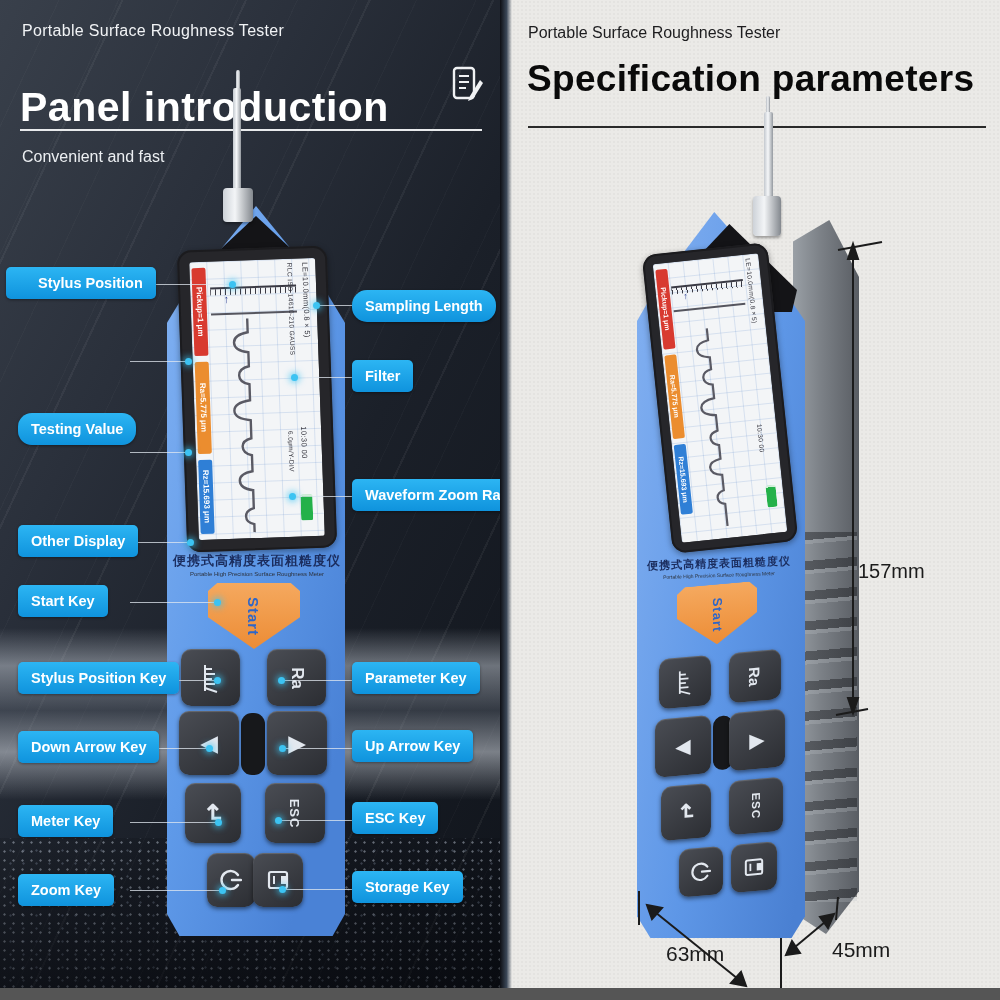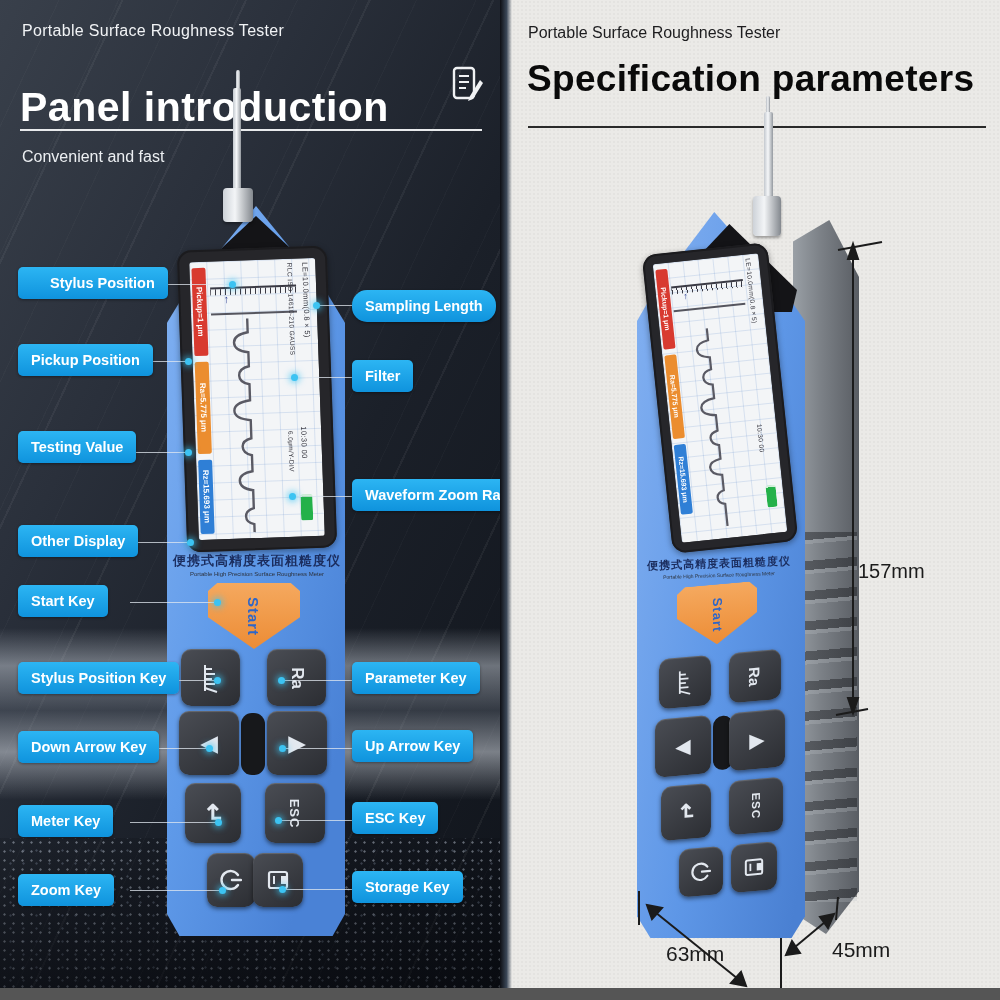--- a/index.html
+++ b/index.html
@@ -233,23 +233,22 @@
     <div class="cdot" style="left:215px;top:819px;"></div>
     <div class="cdot" style="left:219px;top:887px;"></div>
     <div class="cdot" style="left:313px;top:302px;"></div>
     <div class="cdot" style="left:291px;top:374px;"></div>
     <div class="cdot" style="left:289px;top:493px;"></div>
     <div class="cdot" style="left:278px;top:677px;"></div>
     <div class="cdot" style="left:279px;top:745px;"></div>
     <div class="cdot" style="left:275px;top:817px;"></div>
     <div class="cdot" style="left:279px;top:886px;"></div>
 
-    <div class="badge" style="left:18px;top:267px;padding-left:32px;">Stylus Position</div>
-    <div class="badge" style="left:18px;top:344px;">Pickup Position</div>
-    <div class="badge" style="left:18px;top:431px;">Testing Value</div>
+    <div class="badge" style="left:6px;top:267px;padding-left:32px;">Stylus Position</div>
+    <div class="badge" style="left:18px;top:413px;border-radius:14px;">Testing Value</div>
     <div class="badge" style="left:18px;top:525px;">Other Display</div>
     <div class="badge" style="left:18px;top:585px;">Start Key</div>
     <div class="badge" style="left:18px;top:662px;">Stylus Position Key</div>
     <div class="badge" style="left:18px;top:731px;">Down Arrow Key</div>
     <div class="badge" style="left:18px;top:805px;">Meter Key</div>
     <div class="badge" style="left:18px;top:874px;">Zoom Key</div>
 
     <div class="badge" style="left:352px;top:290px;border-radius:15px;">Sampling Length</div>
     <div class="badge" style="left:352px;top:360px;">Filter</div>
     <div class="badge" style="left:352px;top:479px;">Waveform Zoom Ratio</div>

